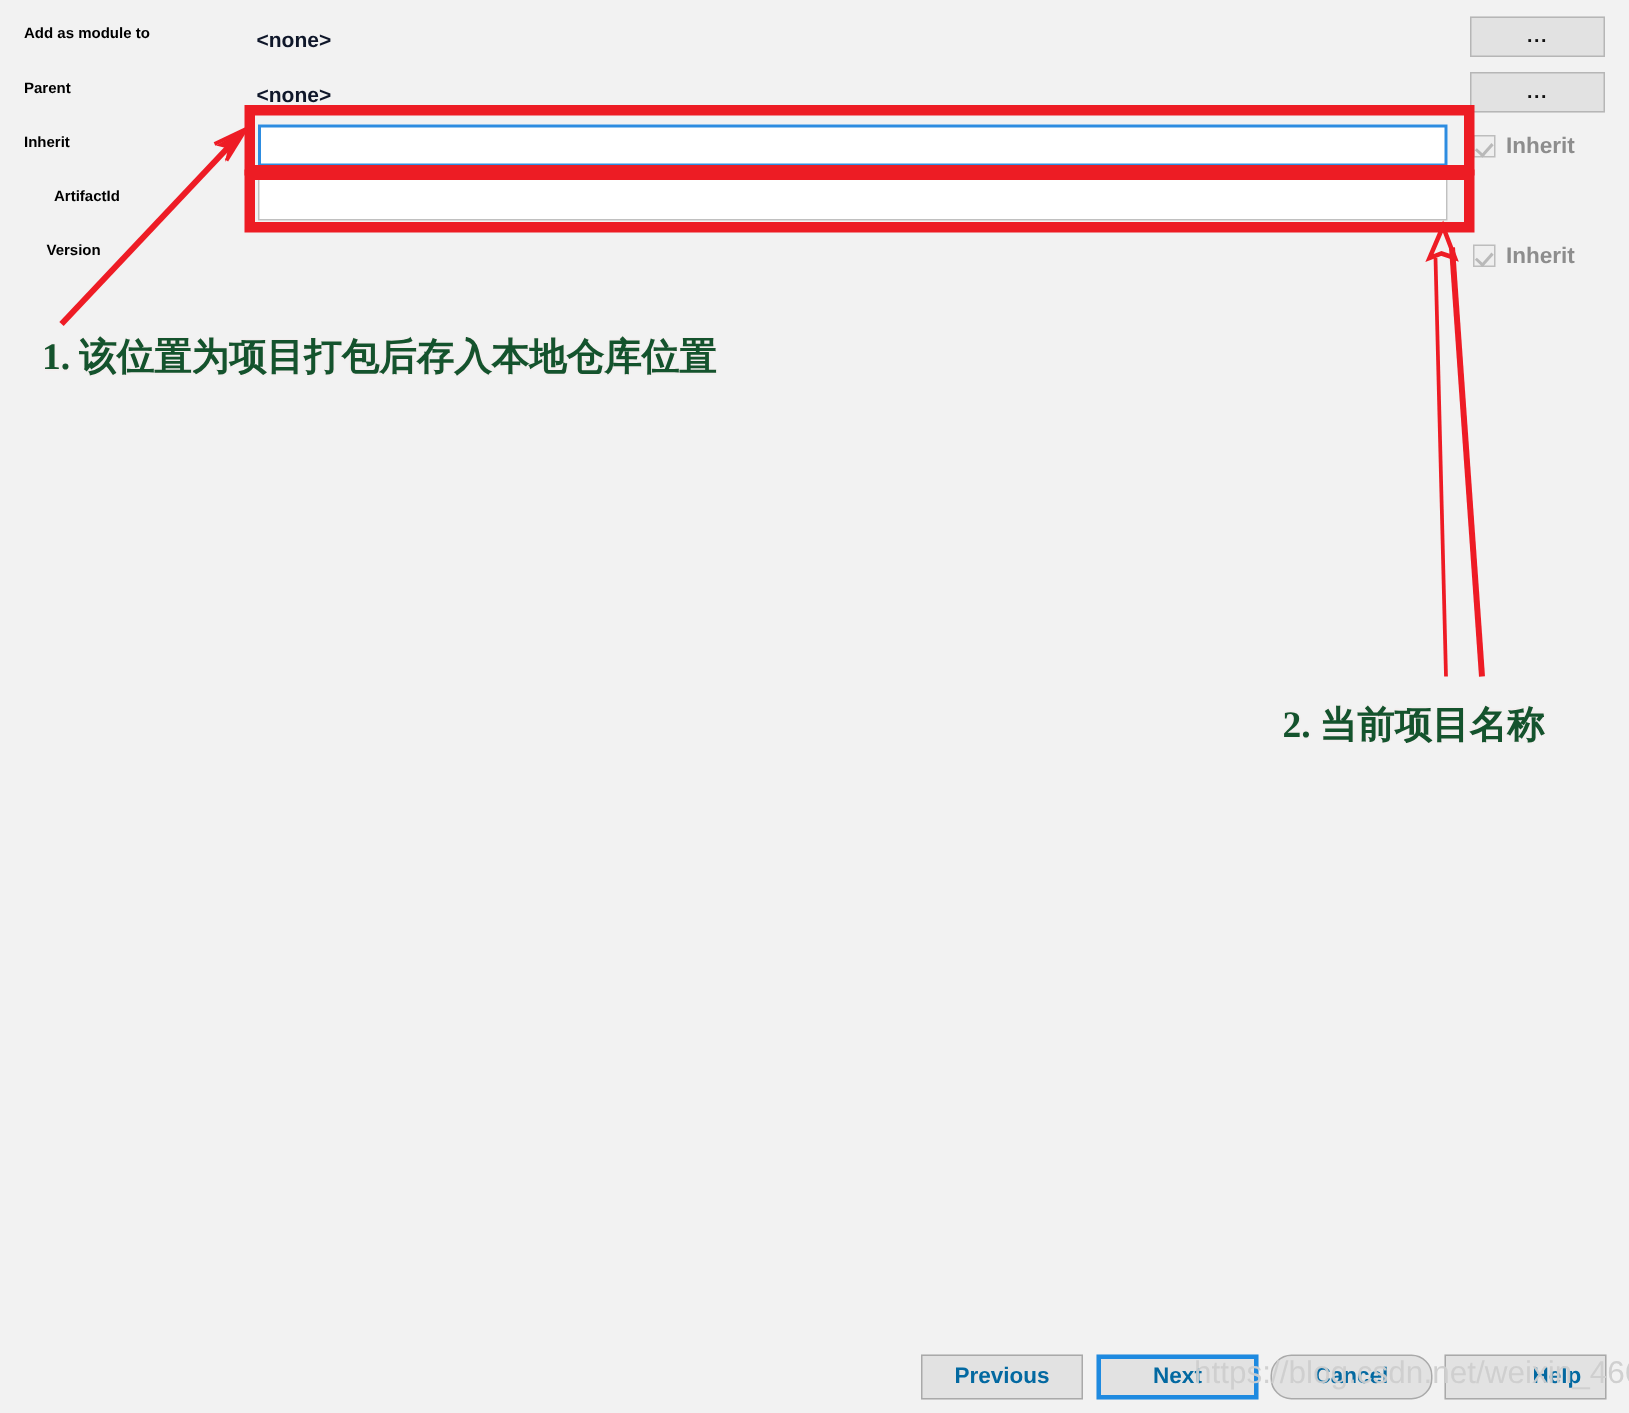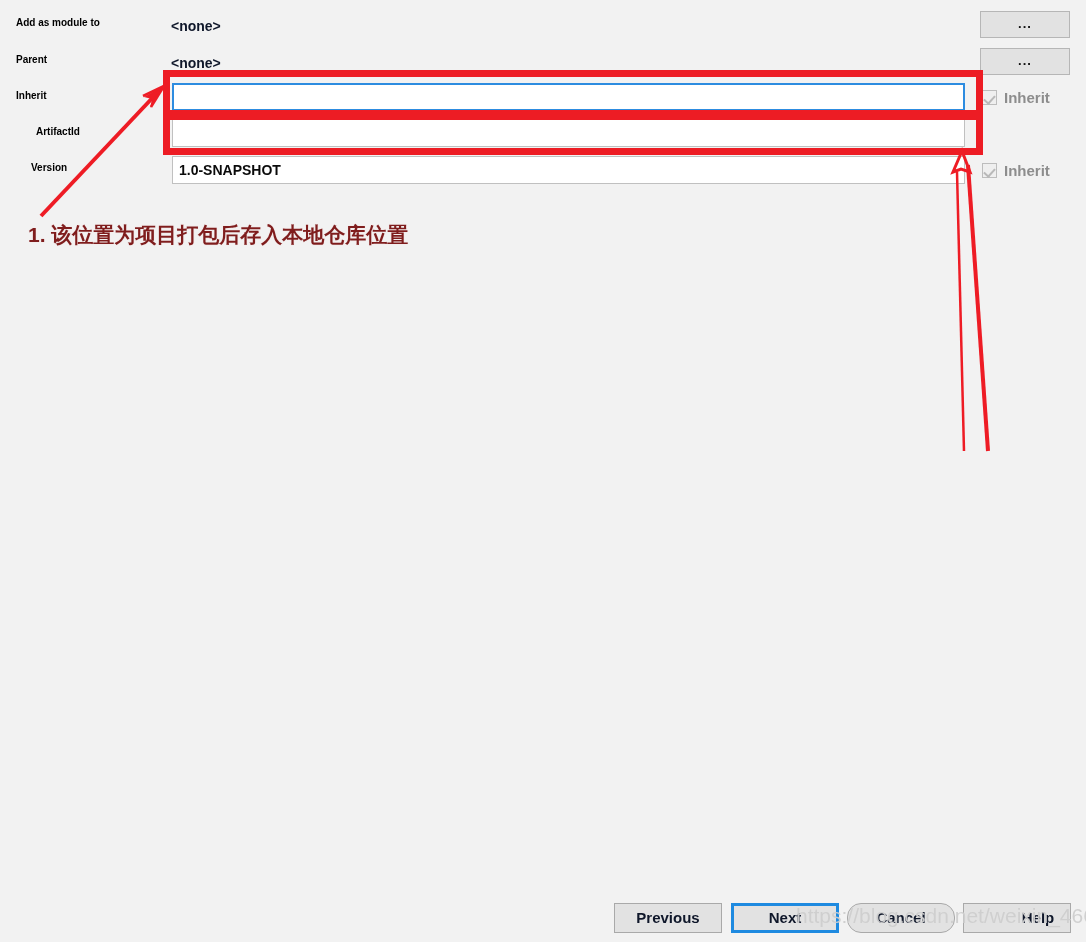--- a/index.html
+++ b/index.html
@@ -146,23 +146,23 @@
   .redbox-artifactid {
     left: 163px;
     top: 113px;
     width: 820px;
     height: 42px;
   }
 
   
   .annot {
     position: absolute;
-    color: #7f1d1d;
-    font-family: Liberation Sans, sans-serif;
-    font-size: 21px;
+    color: #14532d;
+    font-family: Liberation Serif, serif;
+    font-size: 25px;
     font-weight: bold;
     white-space: nowrap;
     text-shadow:
        1px 0 0 #f3eeee, -1px 0 0 #f3eeee,
        0 1px 0 #f3eeee, 0 -1px 0 #f3eeee;
   }
   .annot-1 { left: 28px; top: 221px; }
   .annot-2 { left: 855px; top: 466px; }
 
   
@@ -176,21 +176,21 @@
 
   
   .dlg-btn {
     position: absolute;
     top: 903px;
     width: 108px;
     height: 30px;
     box-sizing: border-box;
     background: #e2e2e2;
     border: 1px solid #a9a9a9;
-    color: #0f172a;
+    color: #0369a1;
     font-family: "Liberation Sans", "DejaVu Sans", sans-serif;
     font-size: 15px;
     font-weight: bold;
     text-align: center;
     line-height: 27px;
     cursor: default;
   }
   .dlg-btn.focused {
     border: 3px solid #1e8ae0;
     line-height: 23px;
@@ -231,21 +231,20 @@
   <input class="field field-groupid focused" type="text" value="" style="">
   <div class="inherit inherit-groupid">
     <span class="cb"></span>
     <span class="inherit-label">Inherit</span>
   </div>
 
   <div class="row-label lbl-artifactid">ArtifactId</div>
   <input class="field field-artifactid" type="text" value="" style="">
 
   <div class="row-label lbl-version">Version</div>
-  <input class="field field-version" type="text" value="1.0-SNAPSHOT" style="">
   <div class="inherit inherit-version">
     <span class="cb"></span>
     <span class="inherit-label">Inherit</span>
   </div>
 
   <div class="redbox redbox-groupid"></div>
   <div class="redbox redbox-artifactid"></div>
 
   <svg class="arrow-layer" viewBox="0 0 1086 942">
 
@@ -253,20 +252,21 @@
     <path d="M 164 86 L 144 97 L 152 99 L 150 108 Z" fill="#ee1c25"></path>
     <path d="M 164 86 L 143 96" stroke="#ee1c25" stroke-width="2.5" fill="none"></path>
     <path d="M 164 86 L 151 107" stroke="#ee1c25" stroke-width="2.5" fill="none"></path>
 
     <path d="M 988 451 L 968 165" stroke="#ee1c25" stroke-width="4" fill="none"></path>
     <path d="M 962 151 L 953 172 L 961 169 L 970 172 Z" fill="none" stroke="#ee1c25" stroke-width="3"></path>
     <path d="M 957 172 L 964 451" stroke="#ee1c25" stroke-width="2.5" fill="none"></path>
   </svg>
 
   <div class="annot annot-1">1. 该位置为项目打包后存入本地仓库位置</div>
+  <div class="annot annot-2">2. 当前项目名称</div>
 
   <div class="dlg-btn btn-previous">Previous</div>
   <div class="dlg-btn btn-next focused">Next</div>
   <div class="dlg-btn btn-cancel">Cancel</div>
   <div class="dlg-btn btn-help">Help</div>
 
   <div class="watermark">https://blog.csdn.net/weixin_46624353</div>
 
 </div>
 

